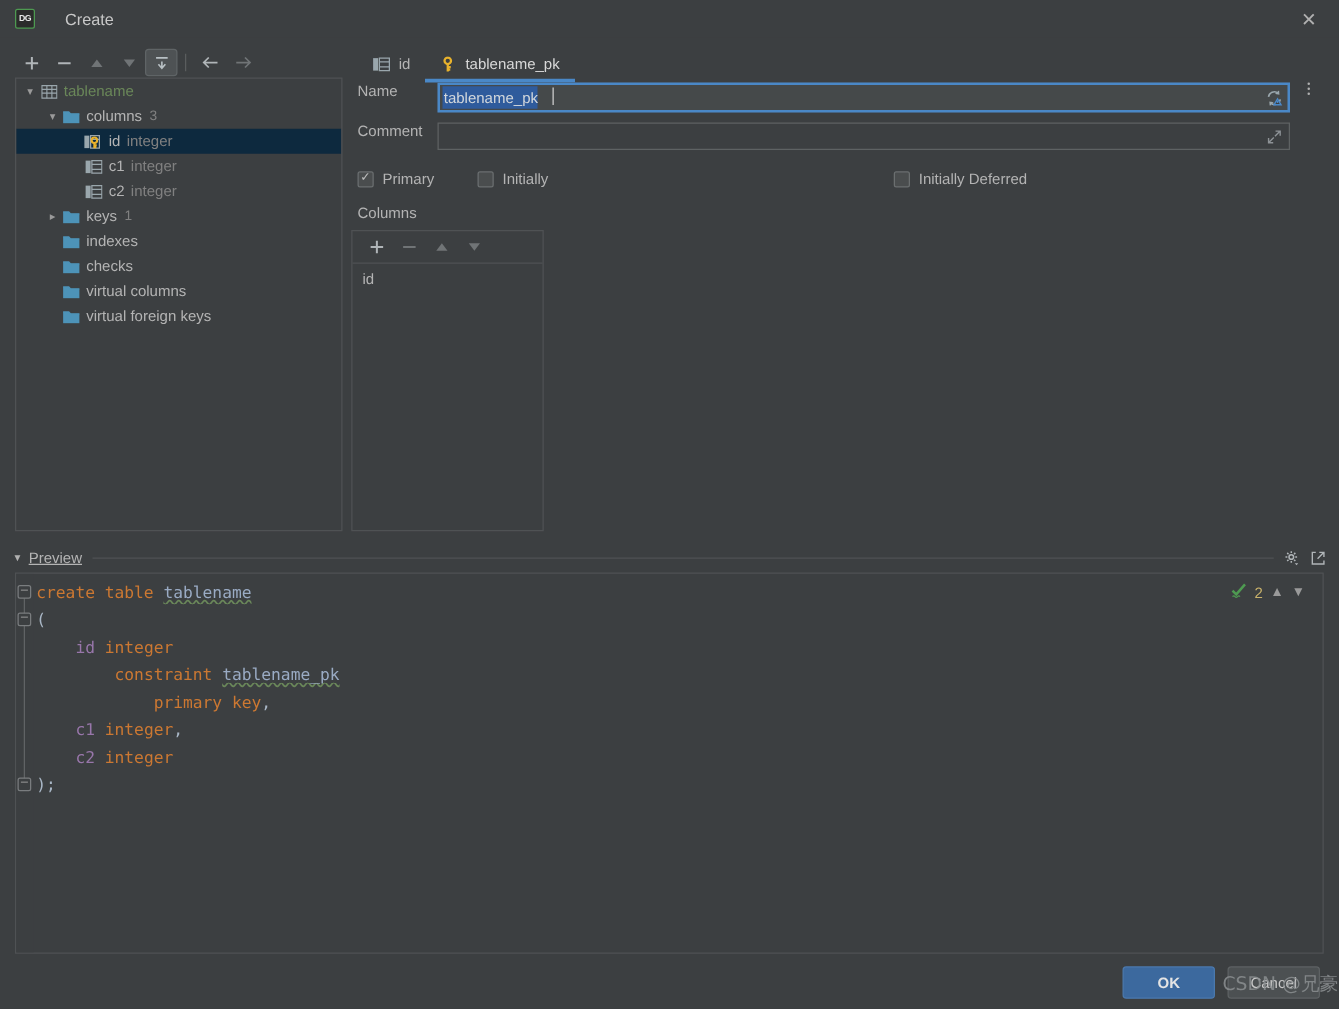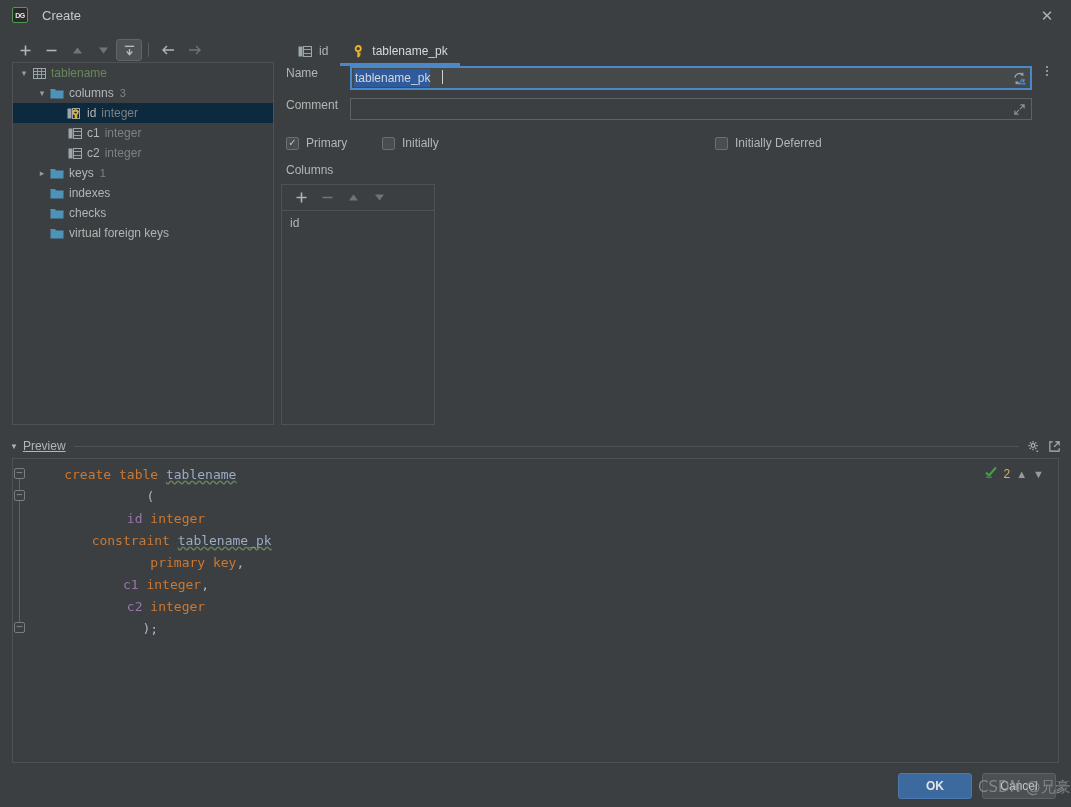--- a/index.html
+++ b/index.html
@@ -13,21 +13,21 @@
     color: #bbbbbb;
     -webkit-font-smoothing: antialiased;
   }
 
   .dialog { position: relative; width: 1071px; height: 807px; background: #3c3f41; }
 
   
   .titlebar {
     position: absolute; top: 0; left: 0; width: 1071px; height: 30px;
     background: #3c3f41;
-    display: flex; align-items: center;
+    display: flex; align-items: center; gap: 10px;
   }
   .app-icon {
     width: 16px; height: 16px; margin-left: 12px;
     border: 1px solid #4e9a51; border-radius: 2px;
     background: #2b2b2b;
     display: flex; align-items: center; justify-content: center;
     font-size: 7px; font-weight: bold; color: #e8e8e8;
     font-family: "Liberation Sans", sans-serif; letter-spacing: -0.5px;
   }
   .title-text { margin-left: 14px; font-size: 13px; color: #c8c8c8; }
@@ -170,21 +170,21 @@
     position: absolute; left: 0; top: 0; width: 14px; height: 100%;
     background: #3c3f41;
   }
   .fold-line { position: absolute; left: 6px; top: 14px; width: 1px; height: 152px; background: #606365; }
   .fold-mark {
     position: absolute; left: 1px; width: 11px; height: 11px;
     border: 1px solid #7a7d7f; border-radius: 2px; background: #3c3f41;
     display: flex; align-items: center; justify-content: center;
     font-size: 9px; color: #9a9a9a; line-height: 1; cursor: pointer;
   }
-  .code { position: absolute; left: 16px; top: 5px; white-space: pre; line-height: 22px; text-align: center; }
+  .code { position: absolute; left: 16px; top: 5px; white-space: pre; line-height: 22px; }
   .k { color: #cc7832; }          
   .id-ref { color: #9aabc4; }      
   .wavy {
     text-decoration: underline wavy #6a8759;
     text-decoration-skip-ink: none;
   }
   .col-name { color: #9876aa; }    
   .type { color: #cc7832; }
   .punct { color: #a9b7c6; }
 
@@ -358,20 +358,31 @@
       <div class="tree-row">
         <span class="indent" style="width: 18px;"></span>
         <span class="twisty"></span>
         <span class="node-icon">
           <svg width="14" height="12" viewBox="0 0 14 12">
             <path d="M0.5 2.5h4.5l1.3 1.5H13.5v7.5H0.5z" fill="#4d93b8"></path>
             <path d="M0.5 2.5h4.5l1.3 1.5H13.5" fill="none" stroke="#4d93b8"></path>
           </svg>
         </span>
         <span class="lbl folder">checks</span>
+      </div>
+      <div class="tree-row">
+        <span class="indent" style="width: 18px;"></span>
+        <span class="twisty"></span>
+        <span class="node-icon">
+          <svg width="14" height="12" viewBox="0 0 14 12">
+            <path d="M0.5 2.5h4.5l1.3 1.5H13.5v7.5H0.5z" fill="#4d93b8"></path>
+            <path d="M0.5 2.5h4.5l1.3 1.5H13.5" fill="none" stroke="#4d93b8"></path>
+          </svg>
+        </span>
+        <span class="lbl folder">virtual columns</span>
       </div>
       <div class="tree-row">
         <span class="indent" style="width: 18px;"></span>
         <span class="twisty"></span>
         <span class="node-icon">
           <svg width="14" height="12" viewBox="0 0 14 12">
             <path d="M0.5 2.5h4.5l1.3 1.5H13.5v7.5H0.5z" fill="#4d93b8"></path>
             <path d="M0.5 2.5h4.5l1.3 1.5H13.5" fill="none" stroke="#4d93b8"></path>
           </svg>
         </span>

